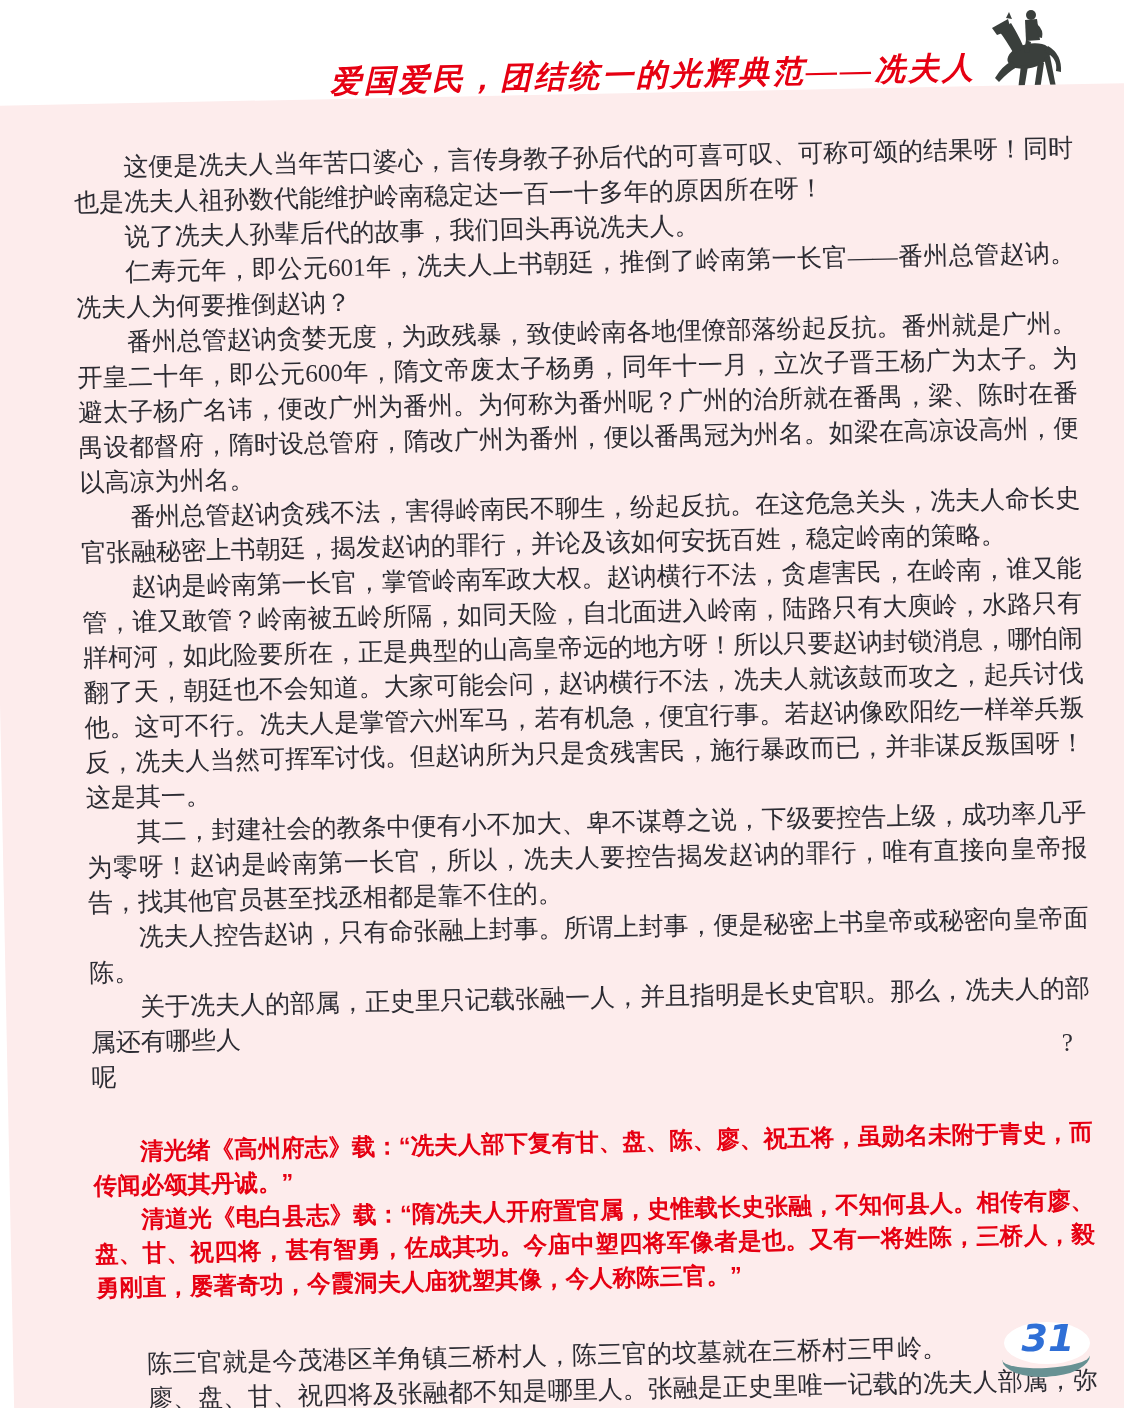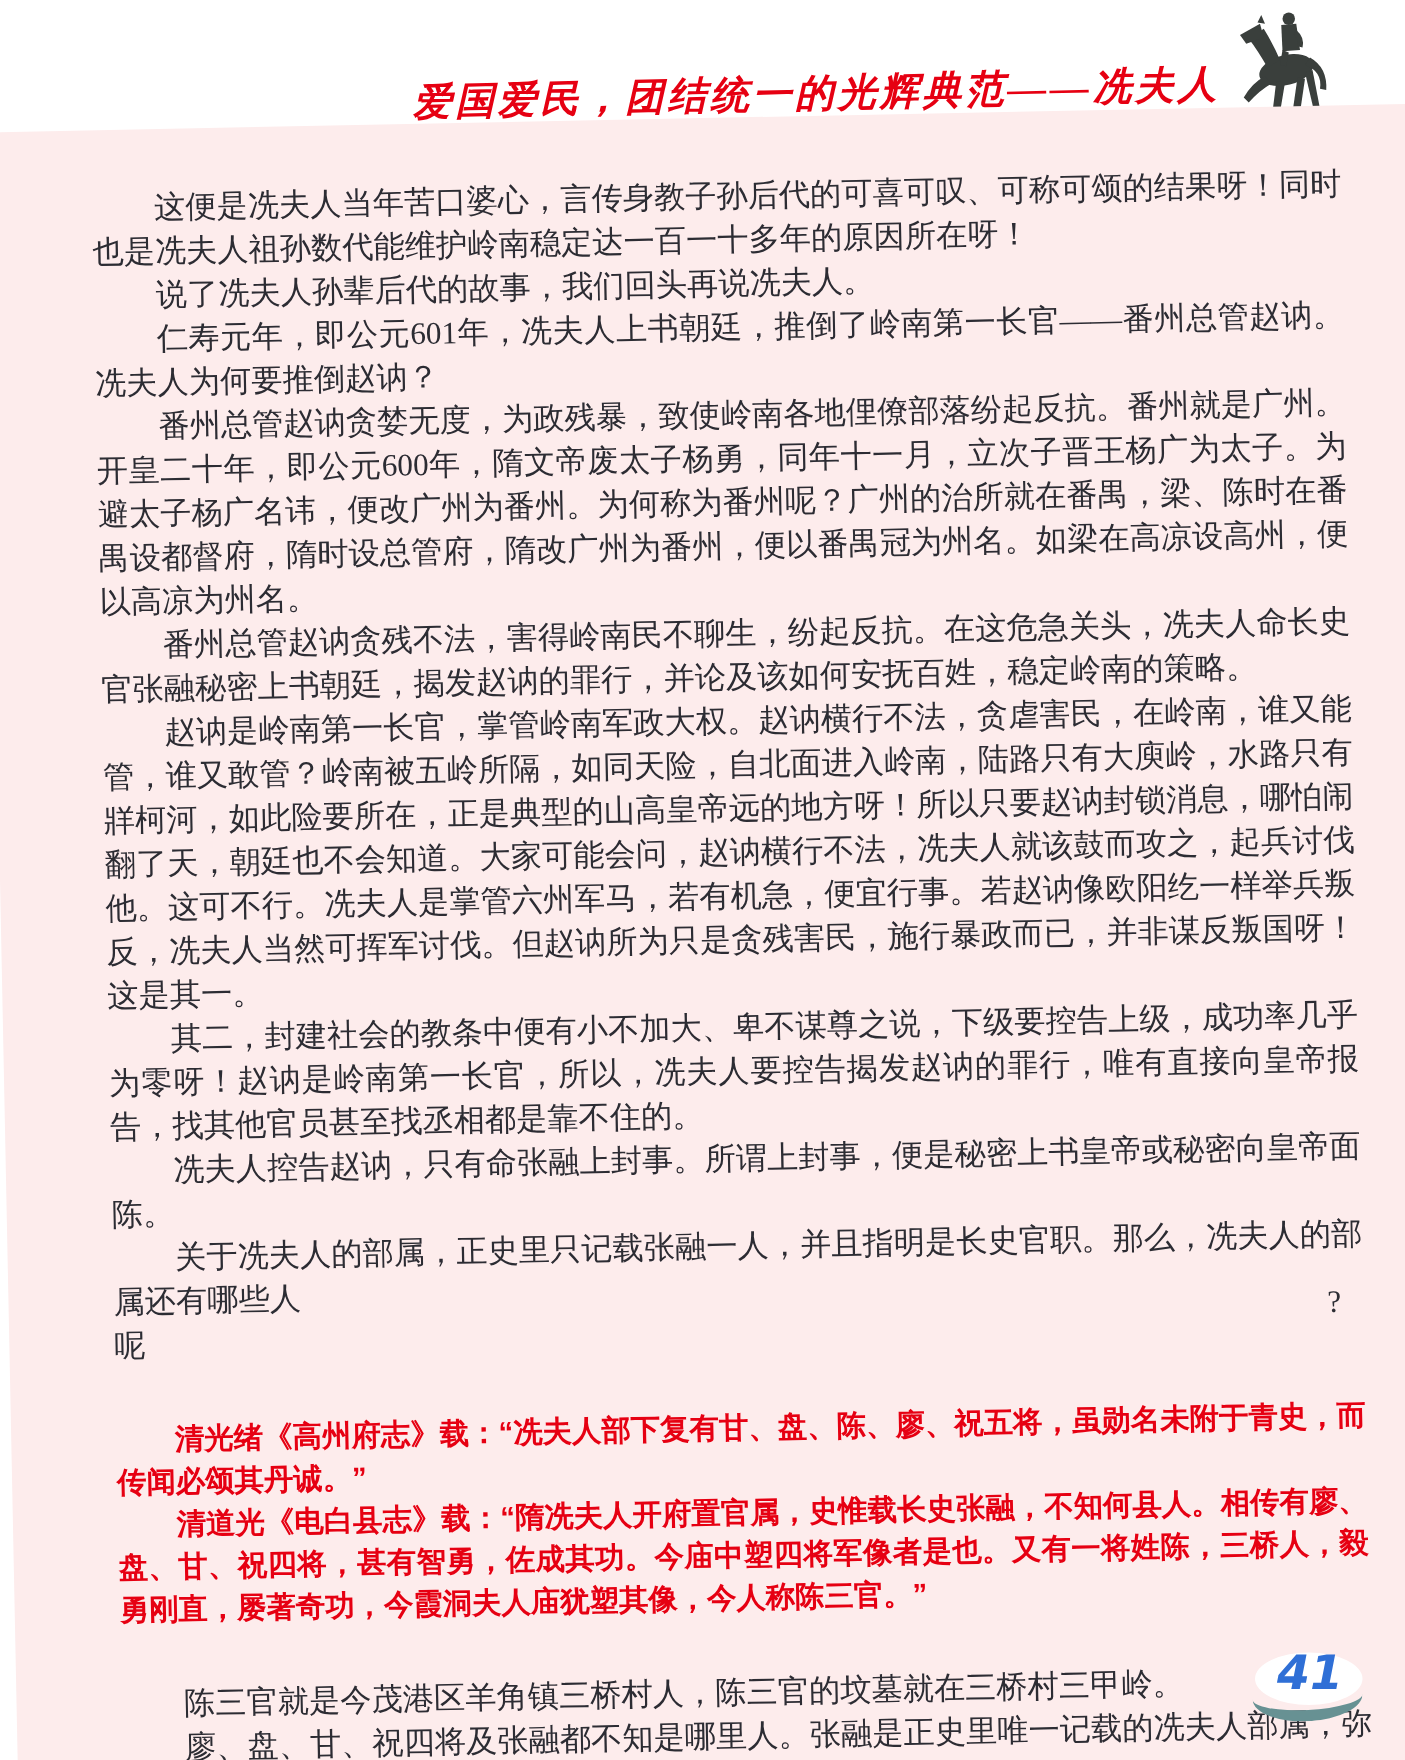--- a/index.html
+++ b/index.html
@@ -161,14 +161,14 @@
     <p class="red">清道光《电白县志》载：“隋冼夫人开府置官属，史惟载长史张融，不知何县人。相传有廖、盘、甘、祝四将，甚有智勇，佐成其功。今庙中塑四将军像者是也。又有一将姓陈，三桥人，毅勇刚直，屡著奇功，今霞洞夫人庙犹塑其像，今人称陈三官。”</p>
     <div class="sp-b"></div>
     <p class="body">陈三官就是今茂港区羊角镇三桥村人，陈三官的坟墓就在三桥村三甲岭。</p>
     <p class="body">廖、盘、甘、祝四将及张融都不知是哪里人。张融是正史里唯一记载的冼夫人部属，弥足珍贵呀！张融能成为冼夫人幕府第一长官，可知德能兼备呀！</p>
   </div>
 </div>
 
 <div class="pagenum">
   <div class="oval"></div>
   <div class="swoosh"></div>
-  <div class="num">41</div>
+  <div class="num">31</div>
 </div>
 
 </body></html>

